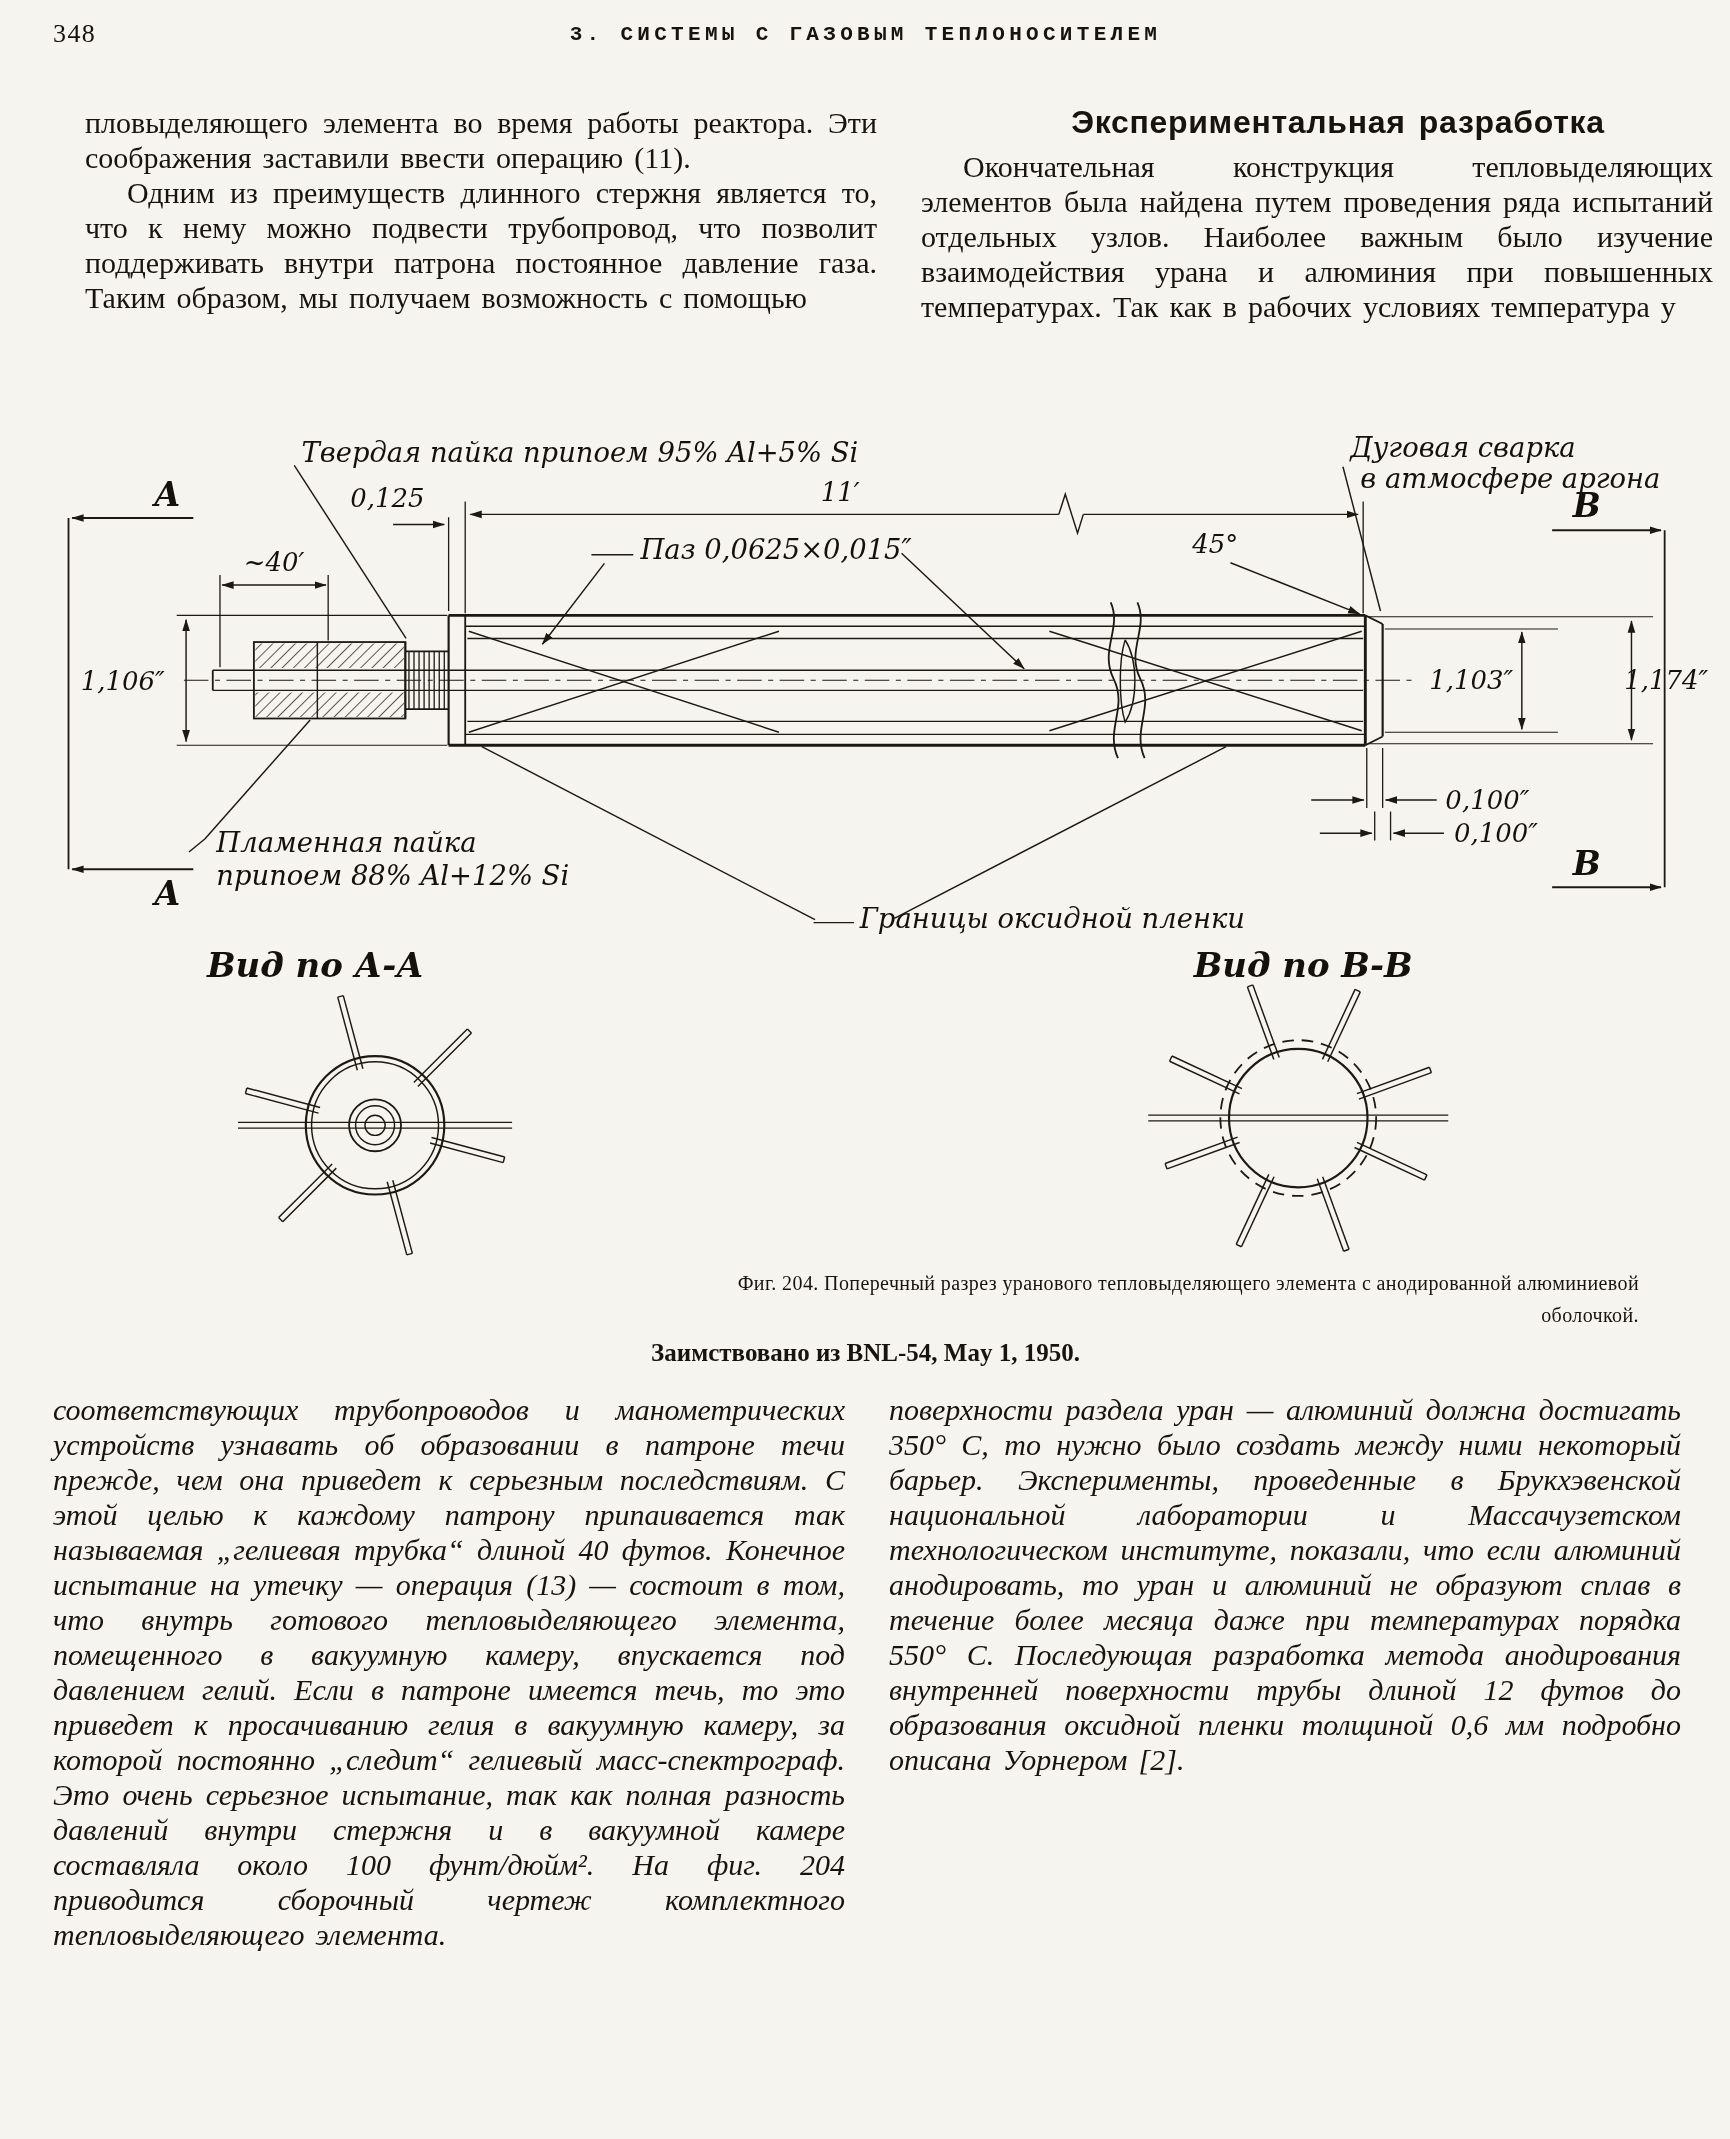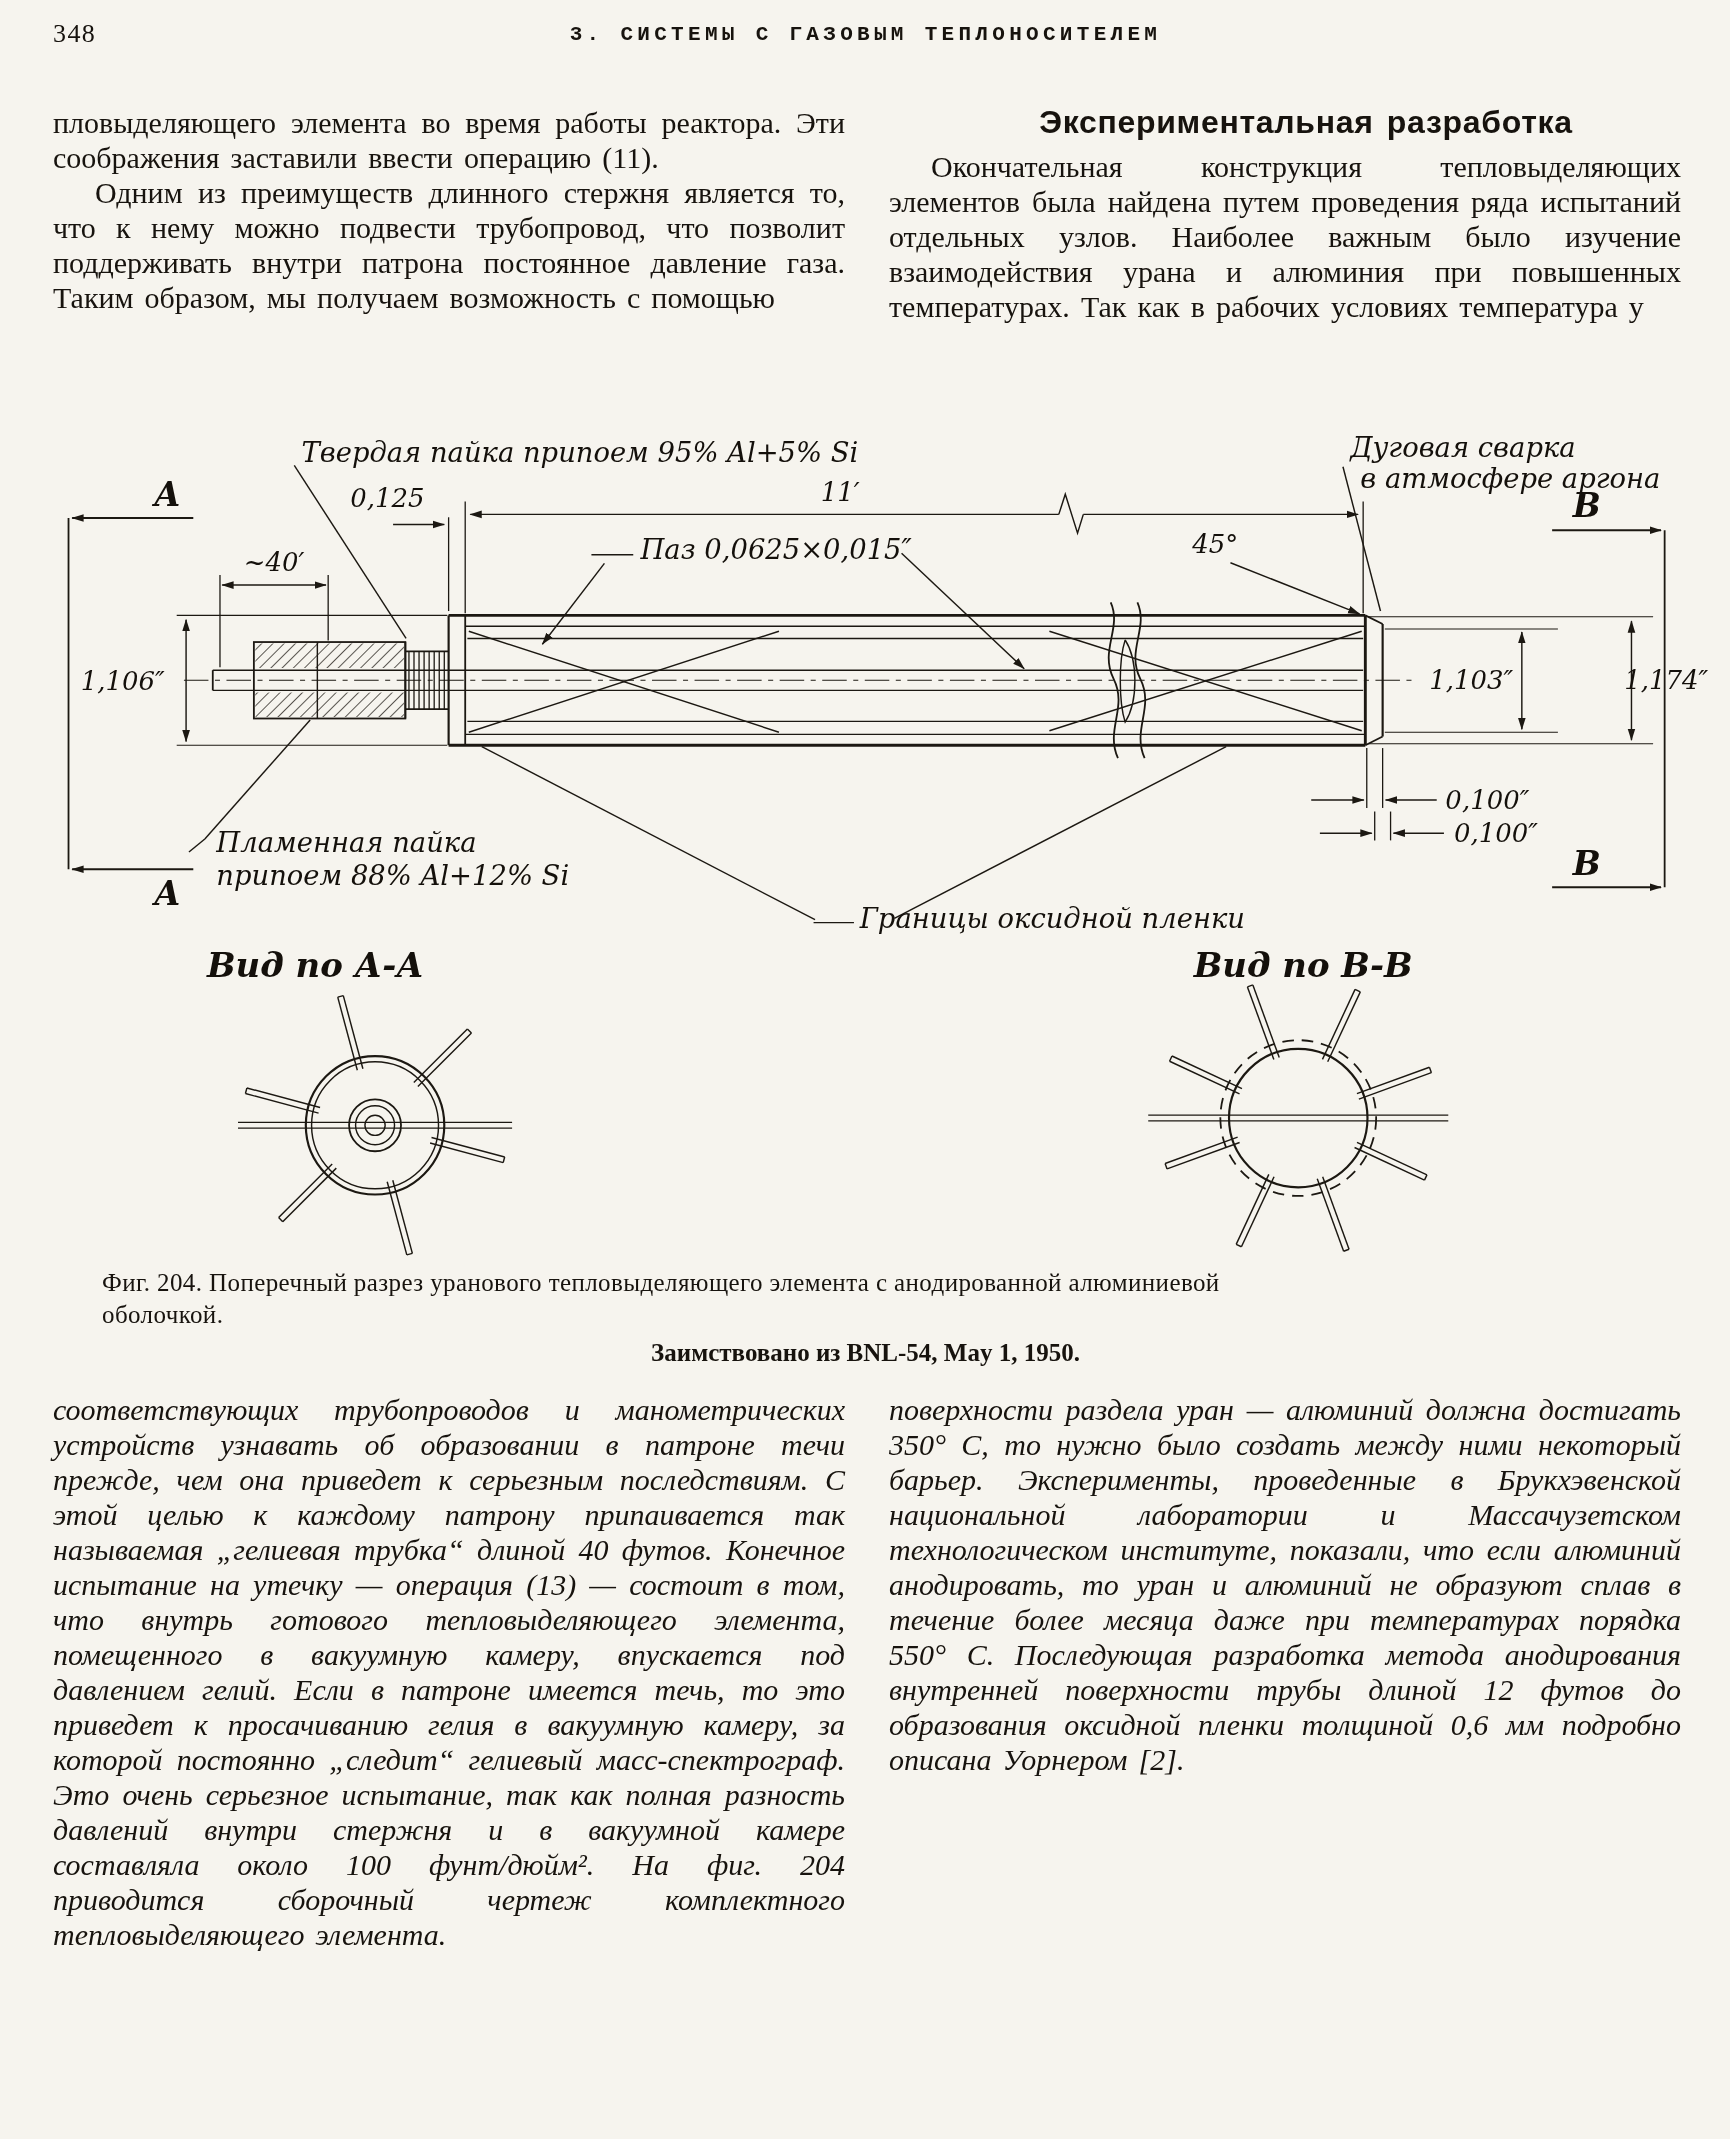--- a/index.html
+++ b/index.html
@@ -12,32 +12,32 @@
   }
   .page-number { position:absolute; left:53px; top:19px; font-size:26px; letter-spacing:1.4px; }
   .running-head {
     position:absolute; top:23px; left:0; width:100%;
     text-align:center; font-size:21px; font-weight:bold; letter-spacing:4.3px;font-family:Liberation Mono, monospace;
   }
   .col { position:absolute; width:792px; font-size:30px; line-height:35px;
          text-align:justify; word-spacing:3.6px; }
   .col-left  { left:53px; }
   .col-right { left:889px; }
-  .top-text  { top:105px; }
+  .top-text  { top:105px;margin-left:32px; }
   .bottom-text { top:1392px;font-style:italic; }
   .col p { text-indent:42px; }
   .col p.no-indent { text-indent:0; }
   .section-heading {
     font-family:"Liberation Sans", sans-serif;
     font-weight:bold; font-size:32px; text-align:center;
     letter-spacing:0.7px; margin-bottom:8.7px; text-indent:0;
   }
   .figure-wrap { position:absolute; top:422px; left:0; width:1731px; height:844px; }
-  .caption { position:absolute; top:1267px; left:102px; width:1515px;
-             text-align:left; font-size:25px; line-height:32px; letter-spacing:0.4px; }
+  .caption { position:absolute; top:1267px; left:124px; width:1515px;
+             text-align:right; font-size:20px; line-height:32px; letter-spacing:0.4px; }
   .caption-source { position:absolute; top:1339px; left:0; width:100%;
                     text-align:center; font-size:25px; font-weight:bold; }
   
   .ln   { stroke:#1c1812; fill:none; }
   .fig-label { fill:#14100b; font:italic 38px "DejaVu Serif", serif; }
   .fig-dim   { fill:#14100b; font:italic 36px "DejaVu Serif", serif; }
   .fig-sec   { fill:#14100b; font:italic bold 46px "DejaVu Serif", serif; }
   .fig-view  { fill:#14100b; font:italic bold 47px "DejaVu Serif", serif; }
 </style>
 </head>

